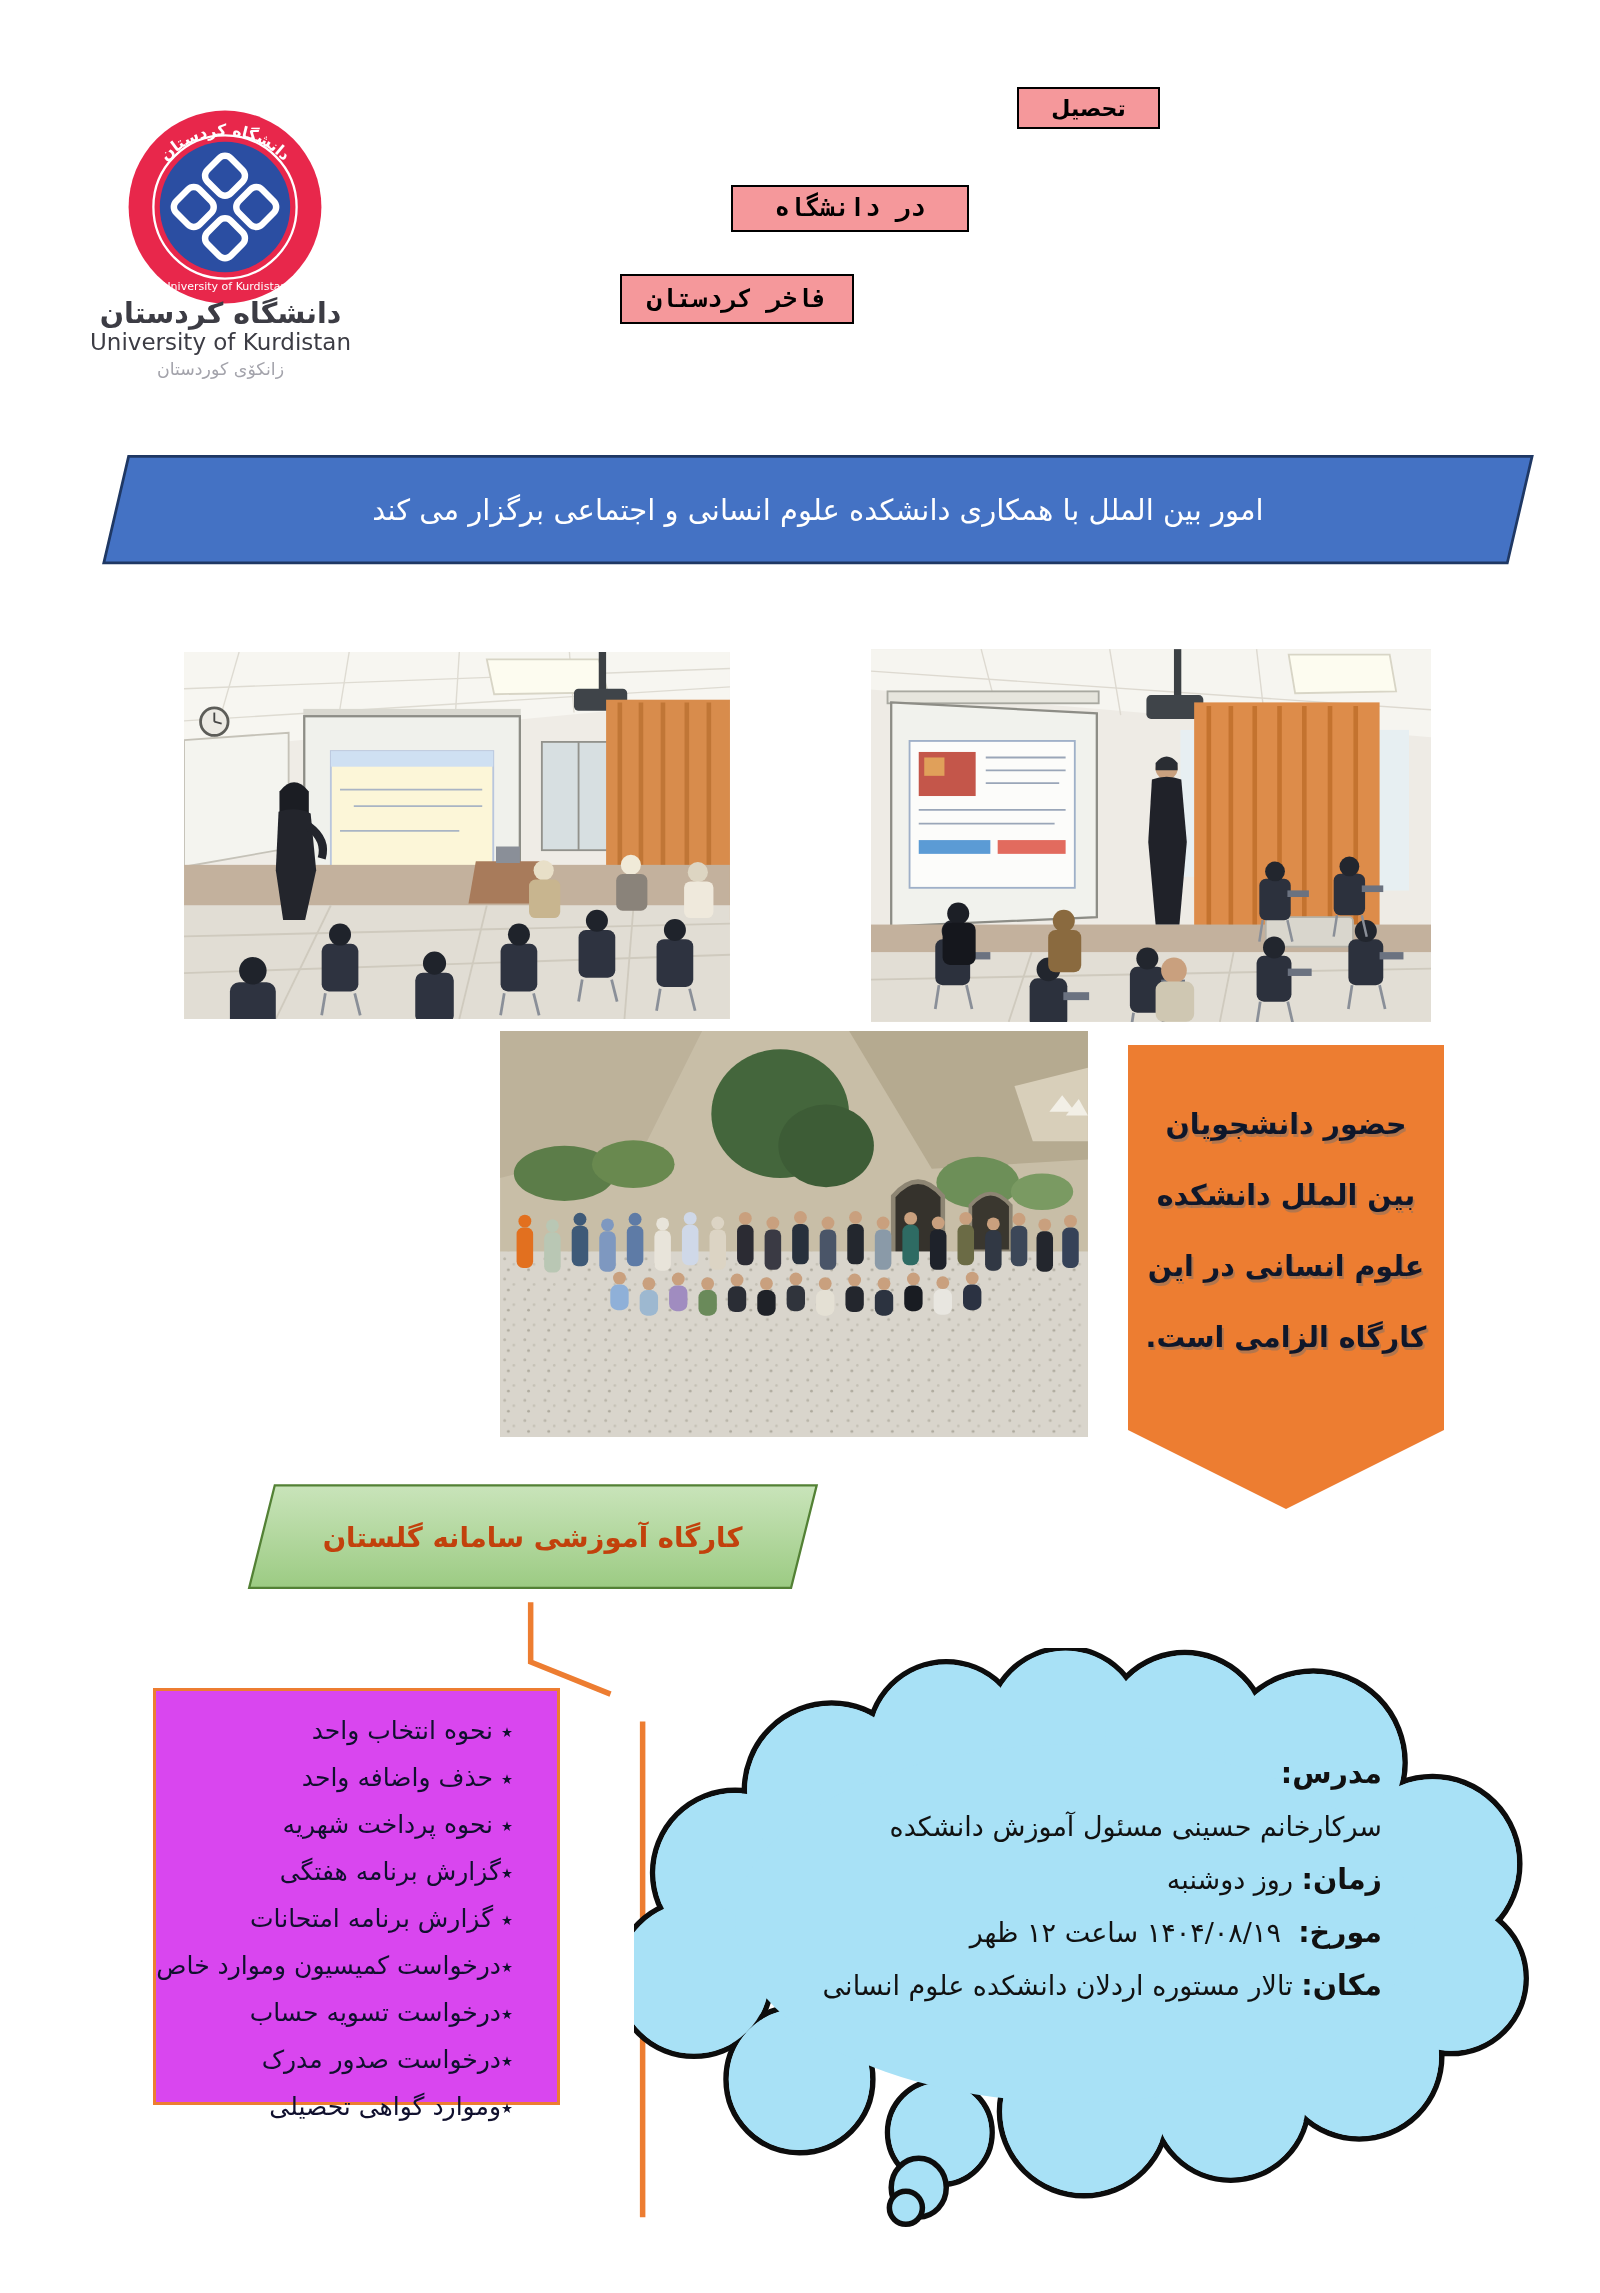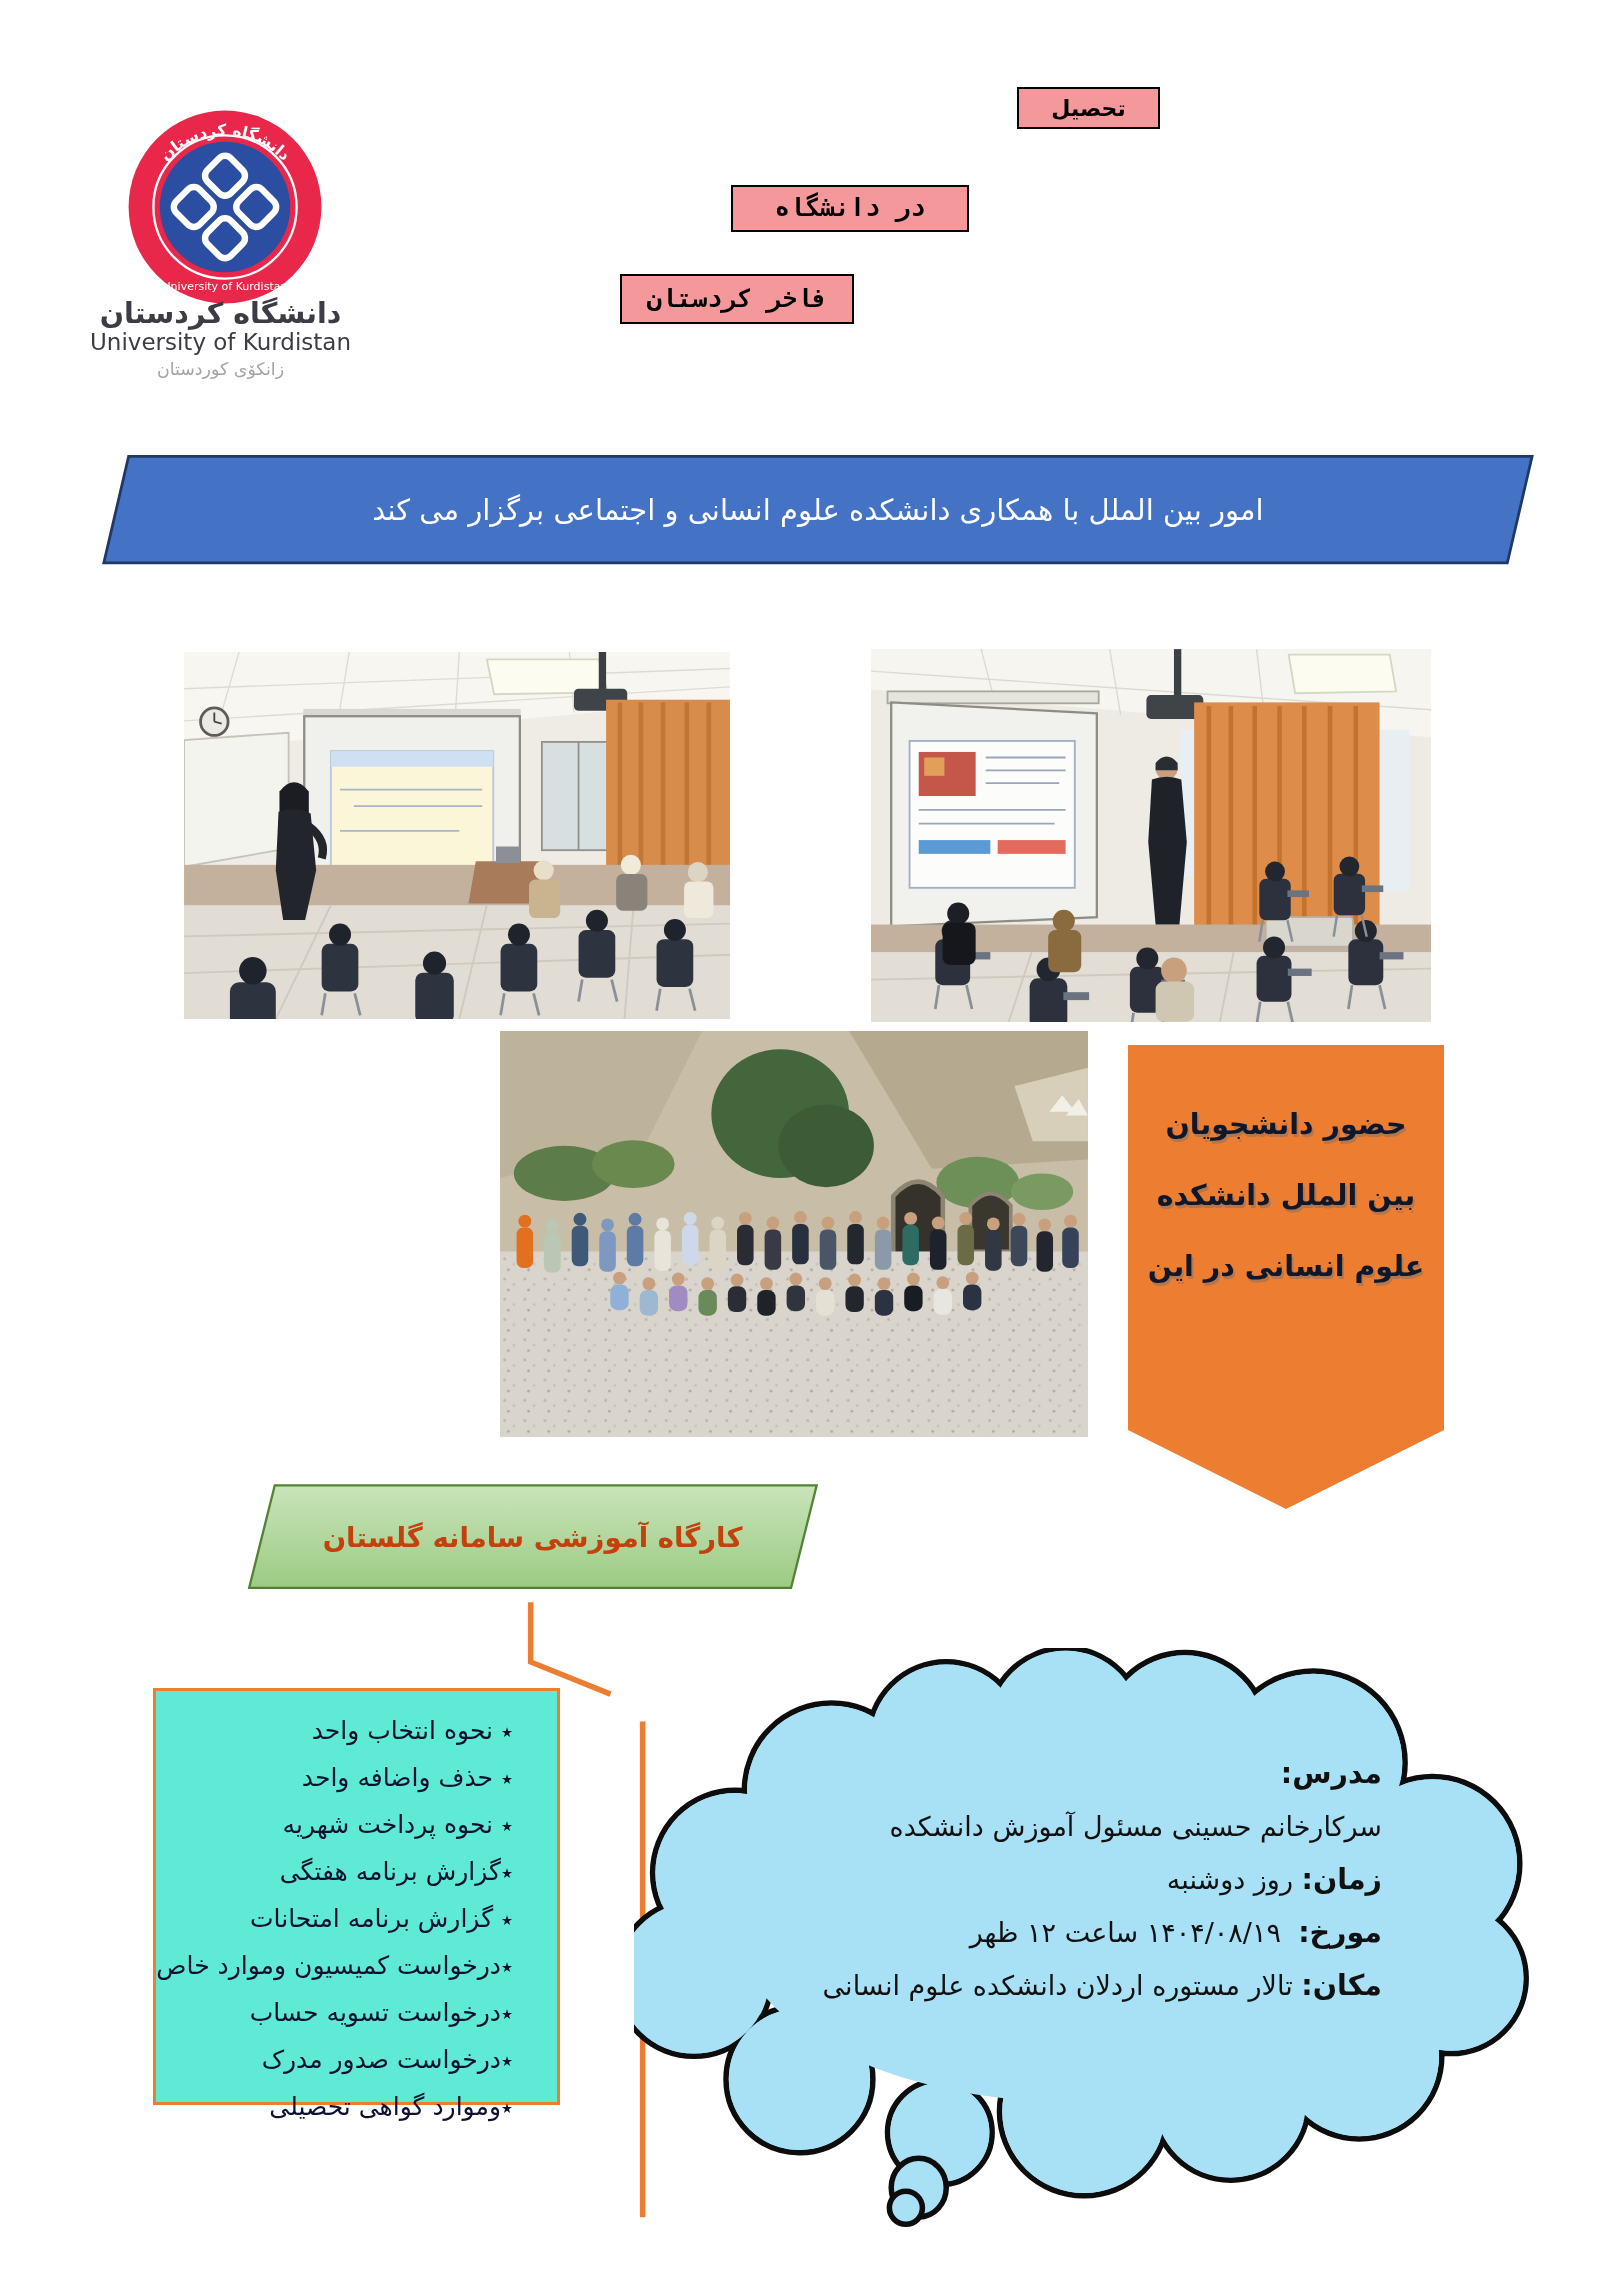--- a/index.html
+++ b/index.html
@@ -39,21 +39,21 @@
     text-shadow:1.8px 2.8px 0 rgba(110,110,110,.45);}
   
   #workshop-text{
     left:248px;top:1486px;width:569px;height:101px;
     display:flex;align-items:center;justify-content:center;
     font-size:27.5px;font-weight:bold;color:#c2410c;direction:rtl;
   }
   
   #topics-box{
     left:153px;top:1688px;width:407px;height:417px;box-sizing:border-box;
-    background:#5eead4;border:3.7px solid #ED7D31;direction:rtl;
+    background:#d946ef;border:3.7px solid #ED7D31;direction:rtl;
     padding:16.5px 44px 0 9.2px;
   }
   .topic{font-size:25px;color:#10102e;line-height:46px;white-space:nowrap;}
   .topic .bullet{font-size:22px;}
   
   #cloud-text{
     left:657px;top:1747px;width:725px;text-align:right;direction:rtl;color:#111;
   }
   .cloud-line{font-size:27px;line-height:53px;white-space:nowrap;}
   .cloud-line b{font-size:28.5px;}
@@ -323,20 +323,21 @@
       <use href="#gpCrouch" x="472" y="267" fill="#e8e6e0"></use>
       <use href="#gpCrouch" x="504" y="262" fill="#2b3242"></use>
     </g>
   </svg>
 
   <div class="abs" id="callout">
     <div class="lines">
       <div class="cl">حضور دانشجویان</div>
       <div class="cl">بین الملل دانشکده</div>
       <div class="cl">علوم انسانی در این</div>
+      <div class="cl">کارگاه الزامی است.</div>
     </div>
   </div>
 
   <svg class="abs" style="left:239px;top:1478px;" width="597" height="119" viewBox="0 0 650 130">
     <defs>
       <linearGradient id="ggrad" x1="0" y1="0" x2="0" y2="1">
         <stop offset="0" stop-color="#C9E4BA"></stop>
           <stop offset="1" stop-color="#9CCB83"></stop>
       </linearGradient>
     </defs>

